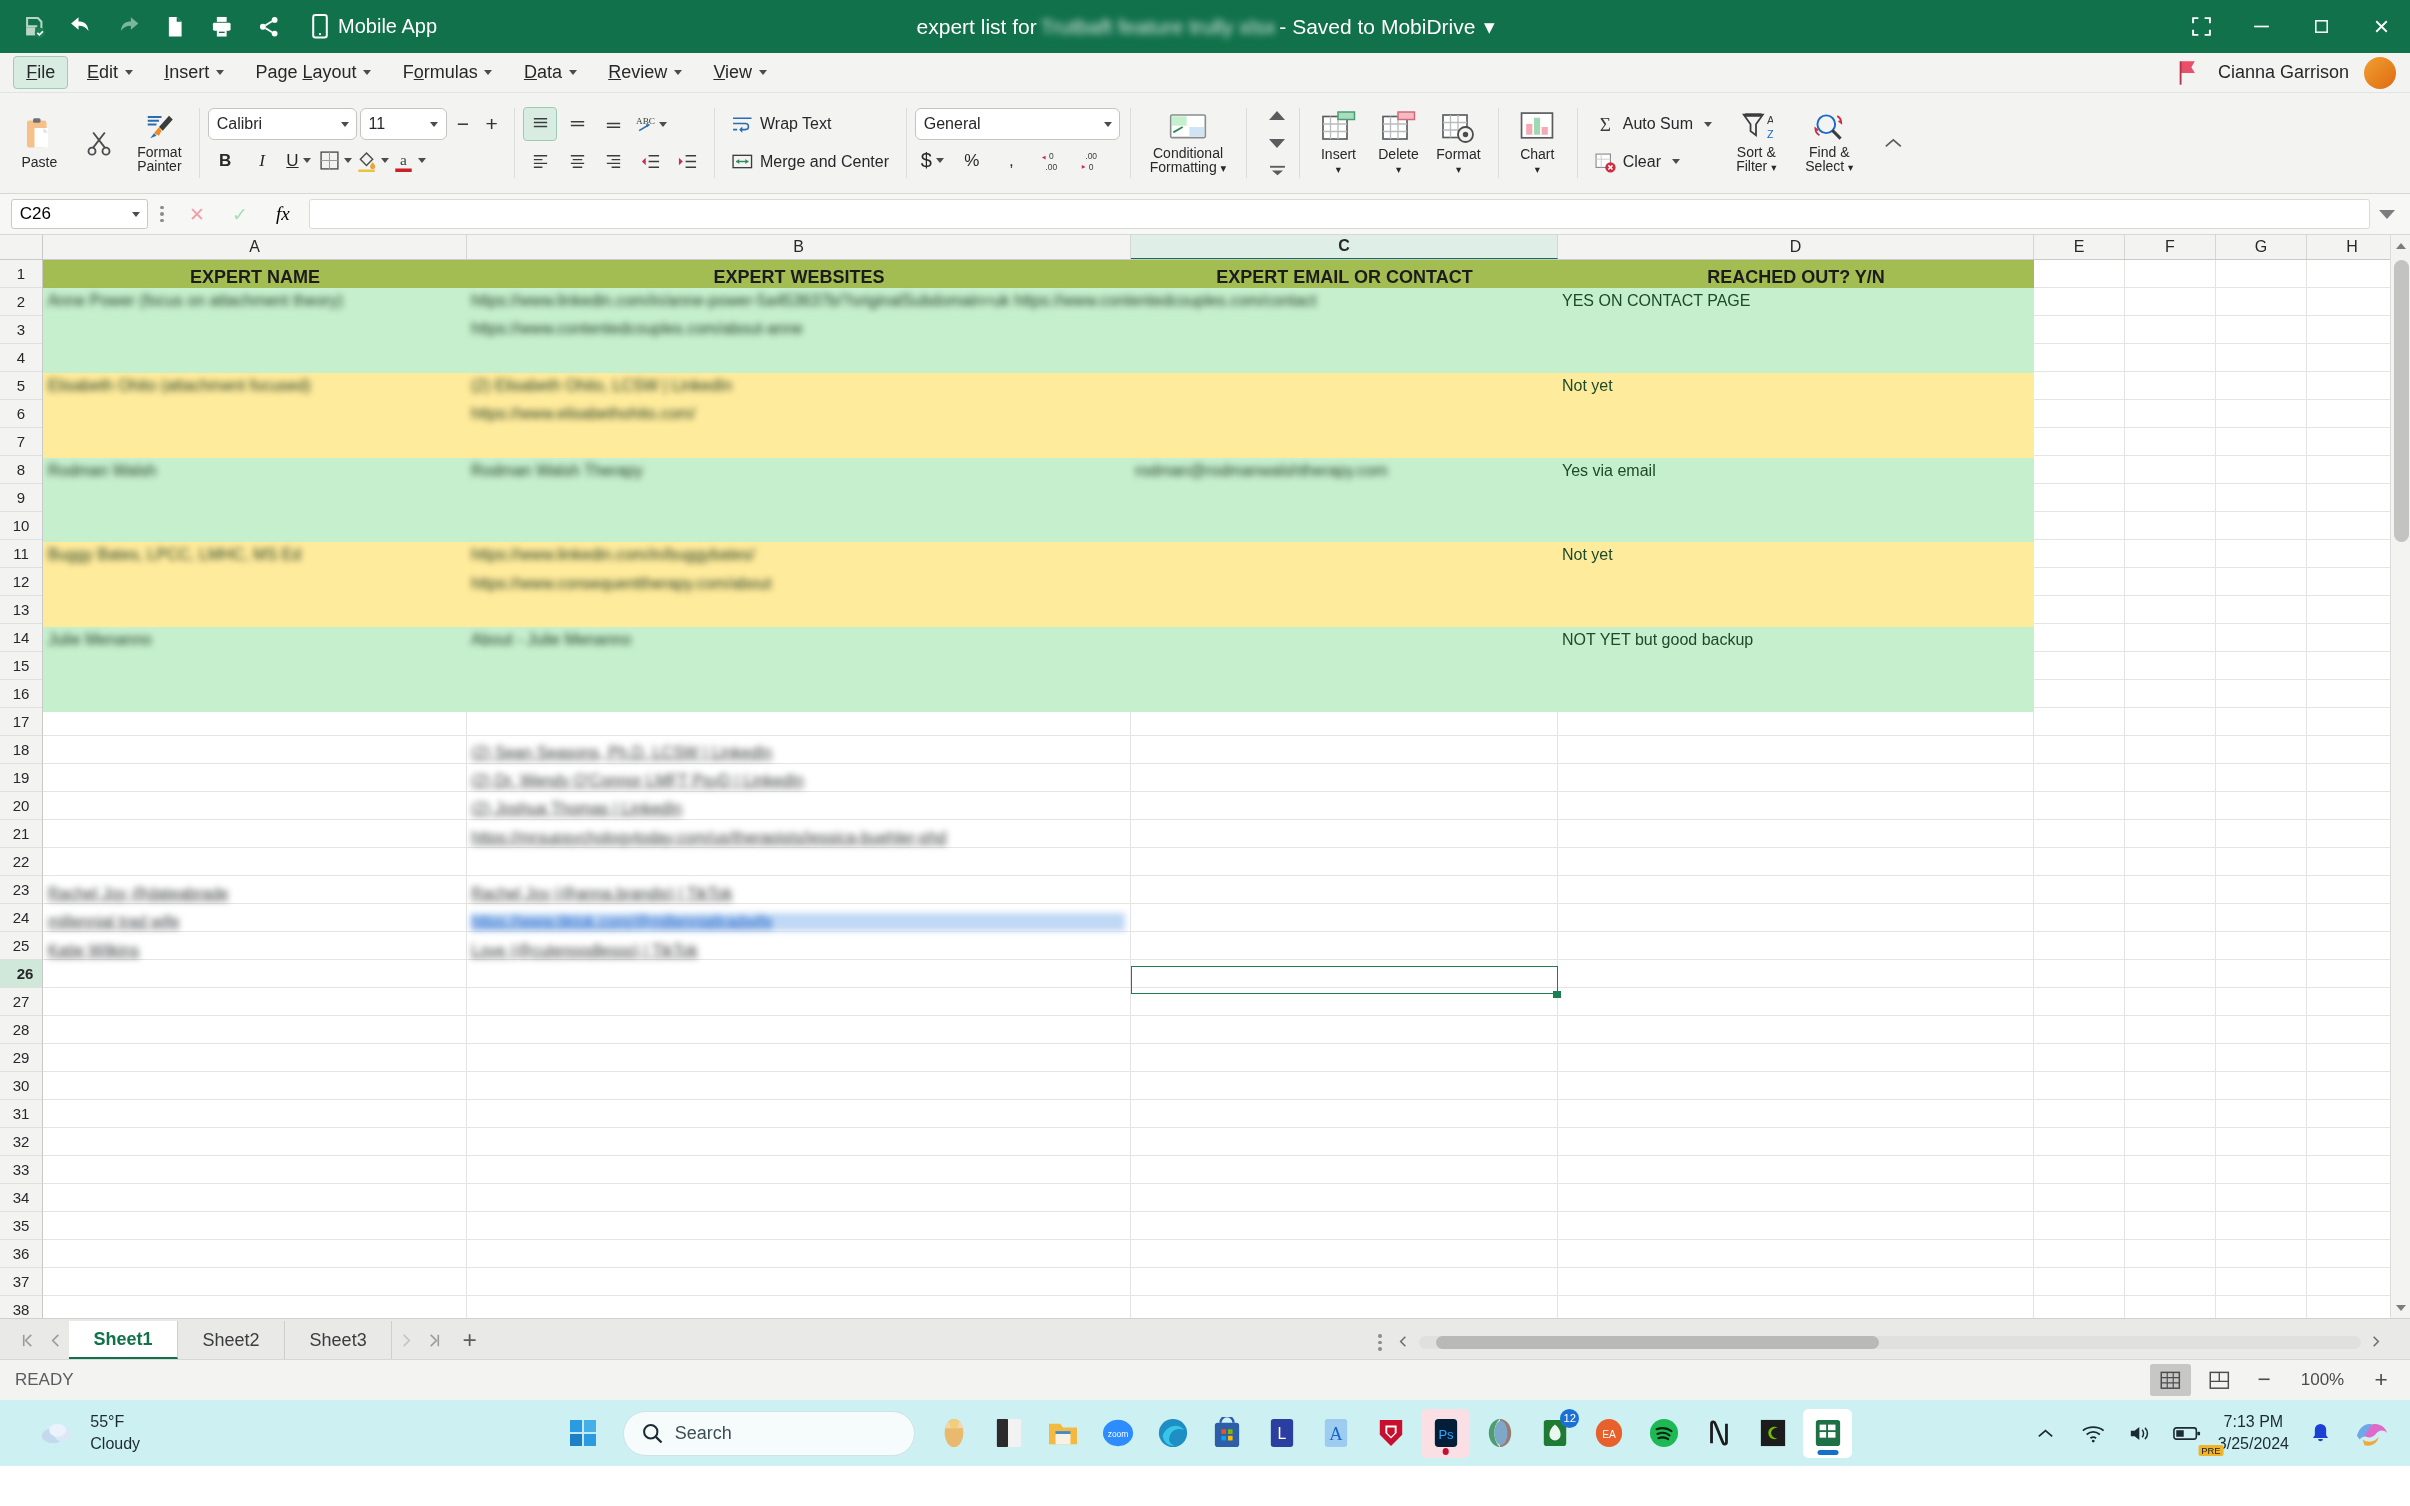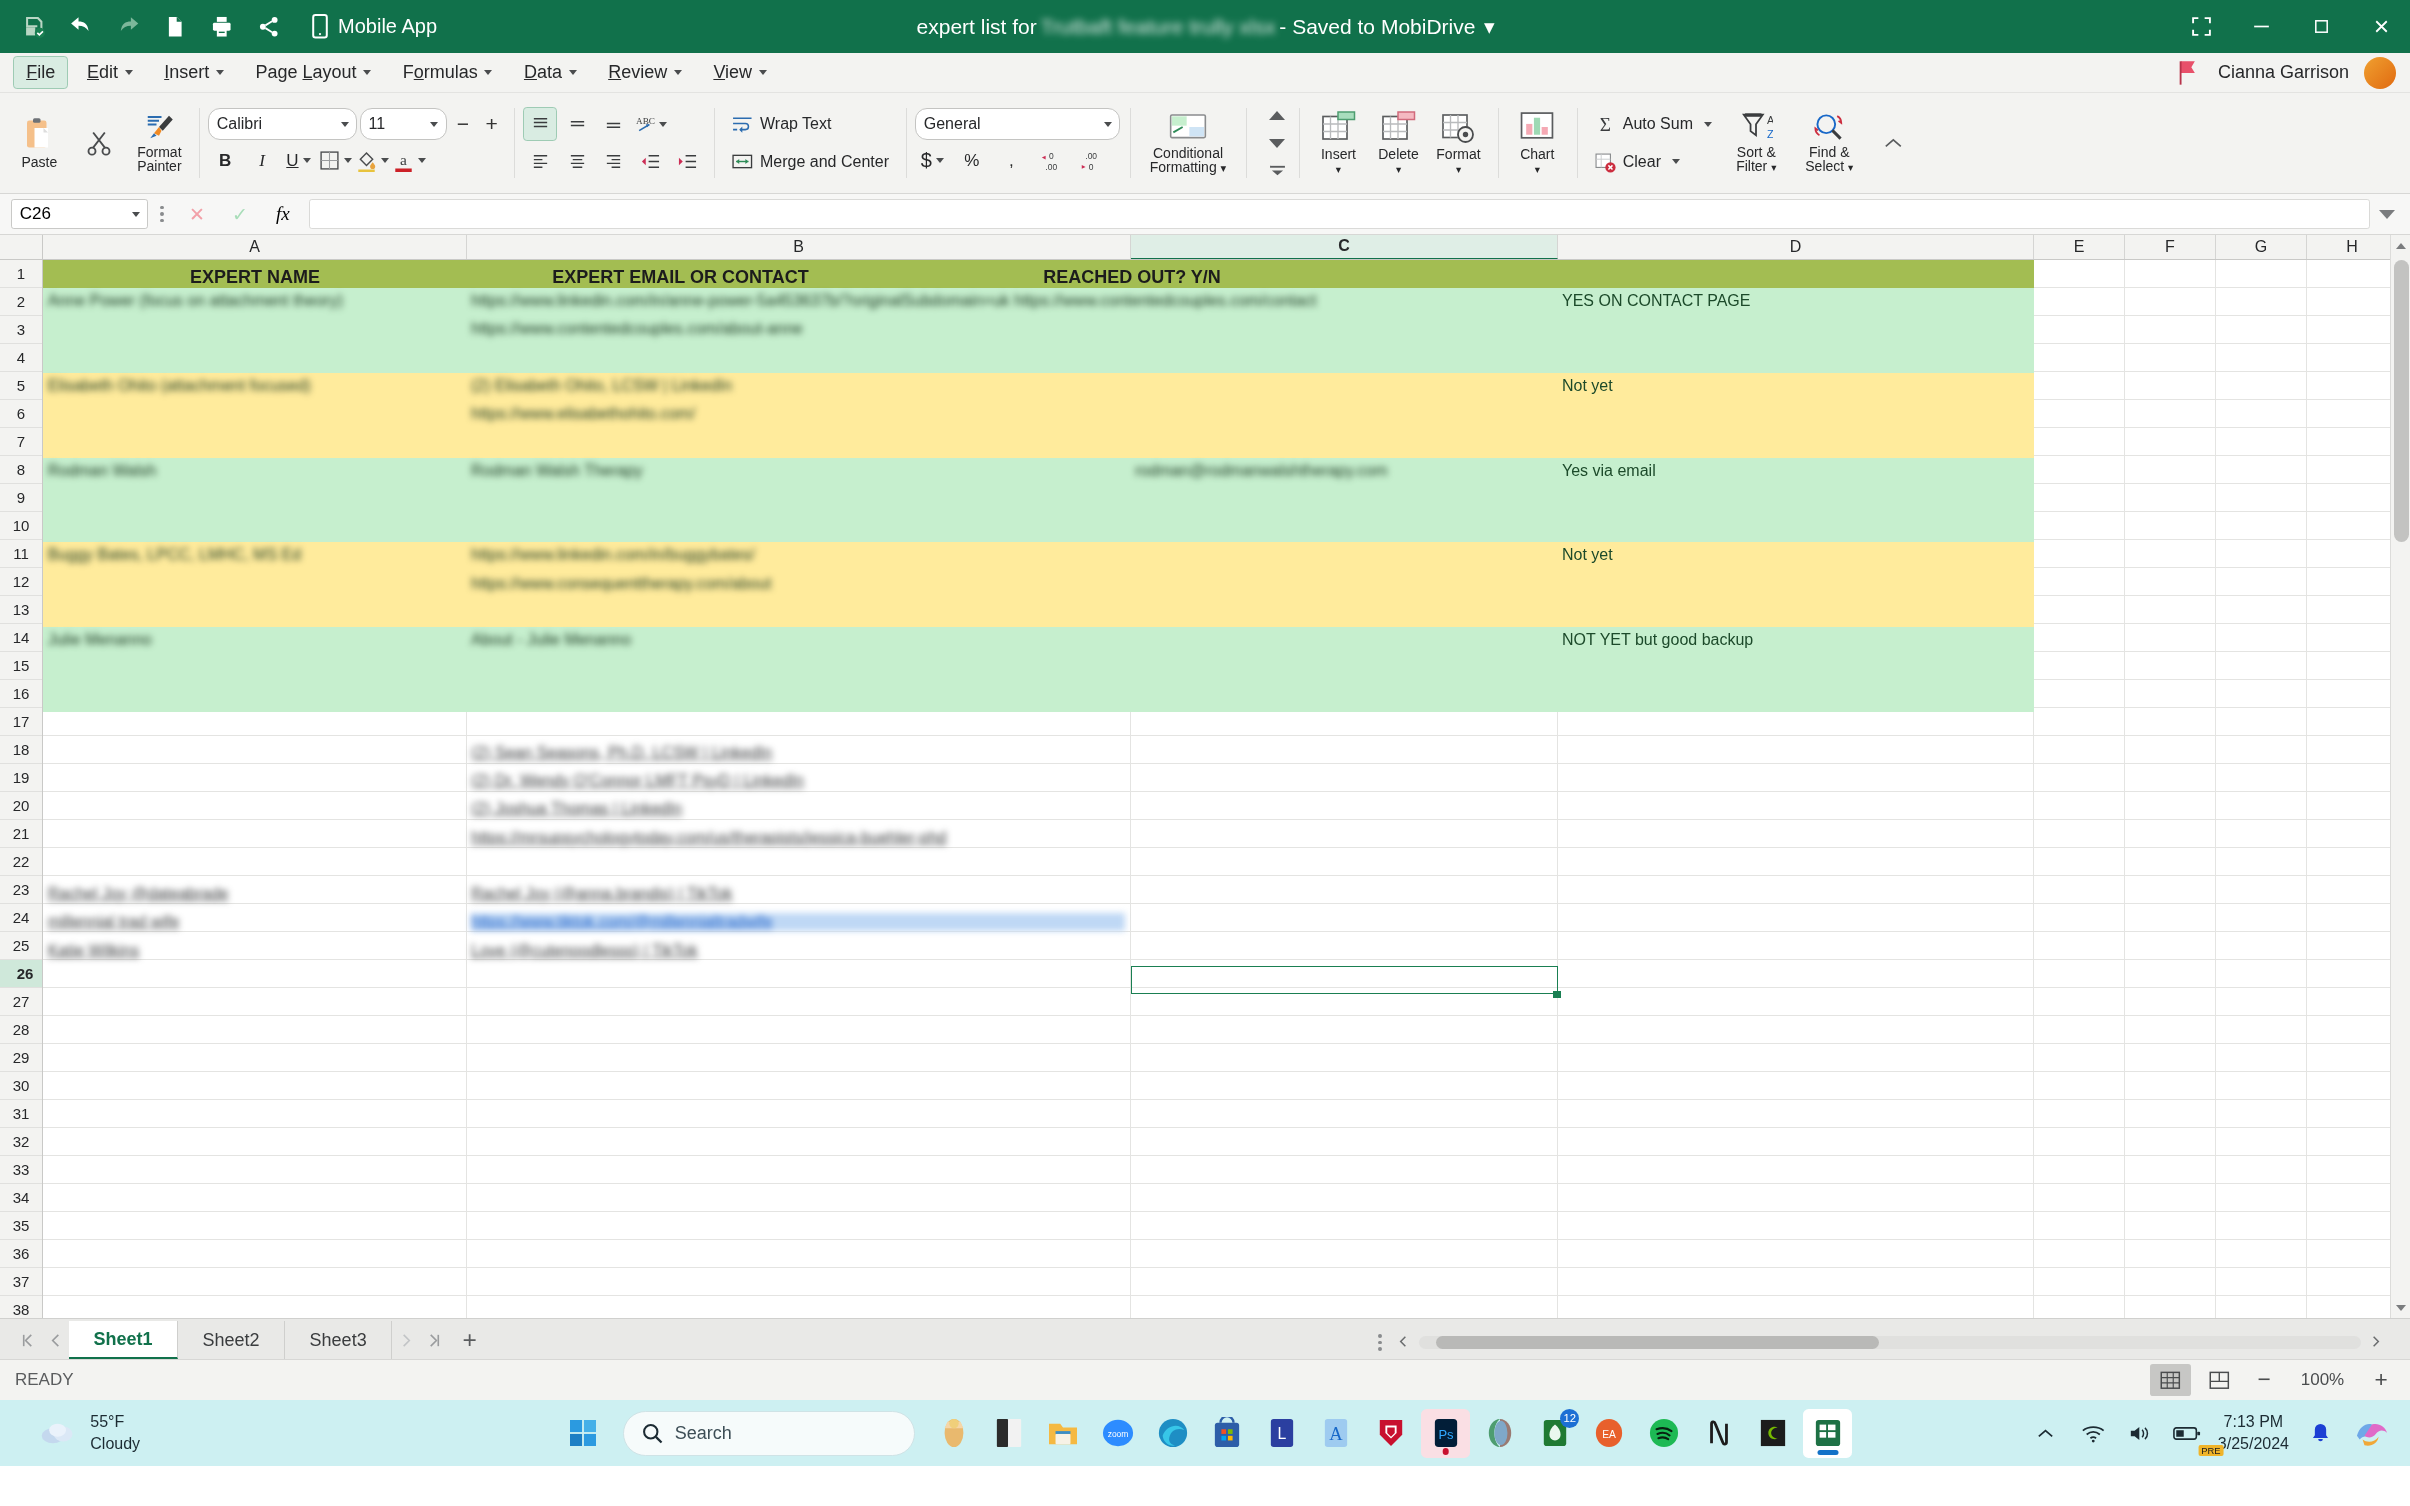--- a/index.html
+++ b/index.html
@@ -67,21 +67,21 @@
   .small-col { display:flex; flex-direction:column; justify-content:center; gap:3.8px; height:100%; }
   .srow { display:flex; align-items:center; gap:2.8px; }
   .ibtn {
     min-width:34px; height:34px; display:flex; align-items:center; justify-content:center;
     border-radius:3.8px; font-size:17px; color:#27282a;
   }
   .ibtn.sel { background:#d9ece2; border:0.9px solid #9ecbb4; }
   .ibtn.wide { padding:0 7.5px; gap:6.6px; min-width:auto; }
   .ibtn .t { font-size:16px; color:#27282a; white-space:nowrap; }
   .combo {
-    height:32px; border:0.9px solid #c4c4c2; background:#fff; border-radius:12px;
+    height:32px; border:0.9px solid #c4c4c2; background:#fff; border-radius:6px;
     display:flex; align-items:center; padding:0 7.5px; font-size:16px; color:#27282a;
     justify-content:space-between;
   }
   .combo .cv { white-space:nowrap; overflow:hidden; }
   .stepbtn { width:26px;height:30px;display:flex;align-items:center;justify-content:center;font-size:21px;color:#333; }
 
   
   .stylebox {
     width:111px; height:36px; display:flex; align-items:center; padding-left:8.5px;
     font-size:18px; border:0.9px solid #cfcfcd;
@@ -1071,20 +1071,21 @@
           <div class="cell" style="width: 427px;"></div>
           <div class="cell" style="width: 476px;"></div>
           <div class="cell" style="width: 91px;"></div>
           <div class="cell" style="width: 91px;"></div>
           <div class="cell" style="width: 91px;"></div>
           <div class="cell" style="width: 91px;"></div>
         </div>
         <div class="ovl" id="overlay" style="left:0;top:0;right:0;bottom:0;">
           <div class="hdrband" style="width: 1991px; background: rgb(163, 189, 82);">
             <div class="hcell" style="width: 424px;">EXPERT NAME</div>
+            <div class="hcell" style="width: 664px;">EXPERT WEBSITES</div>
             <div class="hcell" style="width: 427px;">EXPERT EMAIL OR CONTACT</div>
             <div class="hcell" style="width: 476px;">REACHED OUT? Y/N</div>
           </div>
           <div class="ovl" style="left: 0px; top: 28px; width: 1991px; height: 85px; background: rgb(198, 239, 206);"></div>
           <div class="ovl blur" style="left: 4.7px; top: 32px; width: 414px; font-size: 16px; color: rgb(28, 58, 34); white-space: nowrap; overflow: hidden;">Anne Power (focus on attachment theory)</div>
           <div class="ovl blur" style="left: 428px; top: 32px; width: 1043px; font-size: 16px; color: rgb(28, 58, 34); white-space: nowrap; overflow: hidden;">https://www.linkedin.com/in/anne-power-5a453637b/?originalSubdomain=uk https://www.contentedcouples.com/contact</div>
           <div class="ovl blur" style="left: 428px; top: 60px; width: 654px; font-size: 16px; color: rgb(28, 58, 34); white-space: nowrap; overflow: hidden;">https://www.contentedcouples.com/about-anne</div>
           <div class="ovl " style="left: 1519px; top: 32px; width: 467px; font-size: 16px; color: rgb(28, 74, 42); white-space: nowrap; overflow: hidden;">YES ON CONTACT PAGE</div>
           <div class="ovl" style="left: 0px; top: 113px; width: 1991px; height: 85px; background: rgb(255, 235, 156);"></div>
           <div class="ovl blur" style="left: 4.7px; top: 117px; width: 414px; font-size: 16px; color: rgb(28, 58, 34); white-space: nowrap; overflow: hidden;">Elisabeth Ohito (attachment focused)</div>

